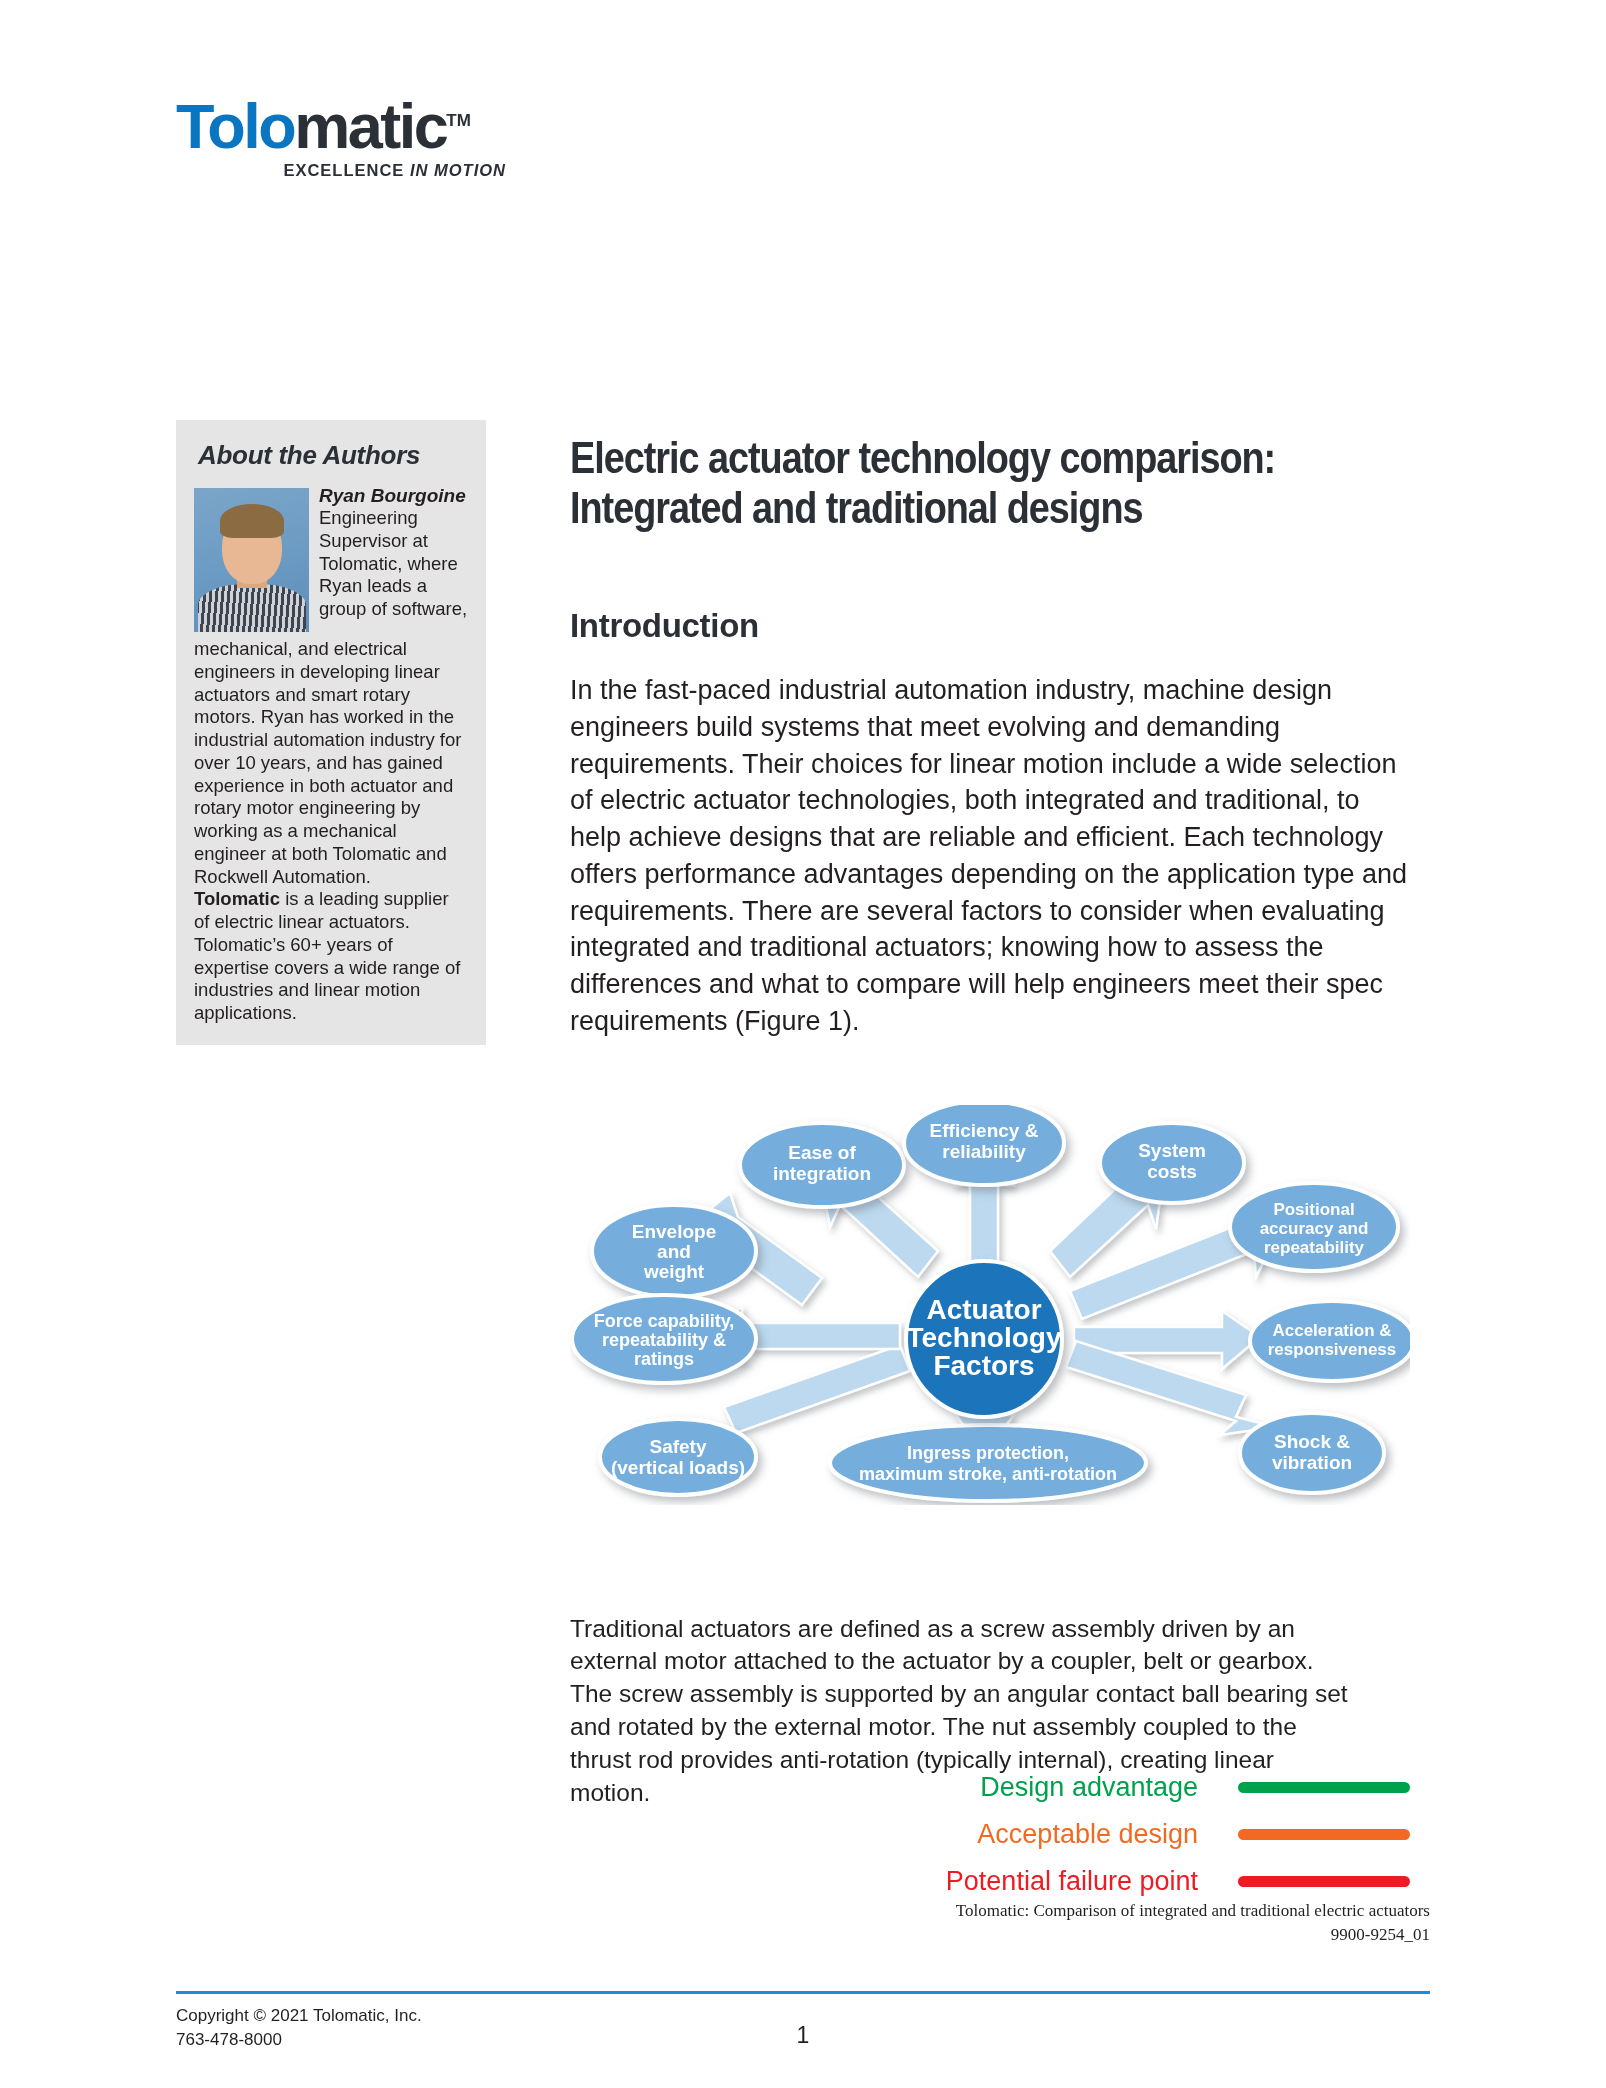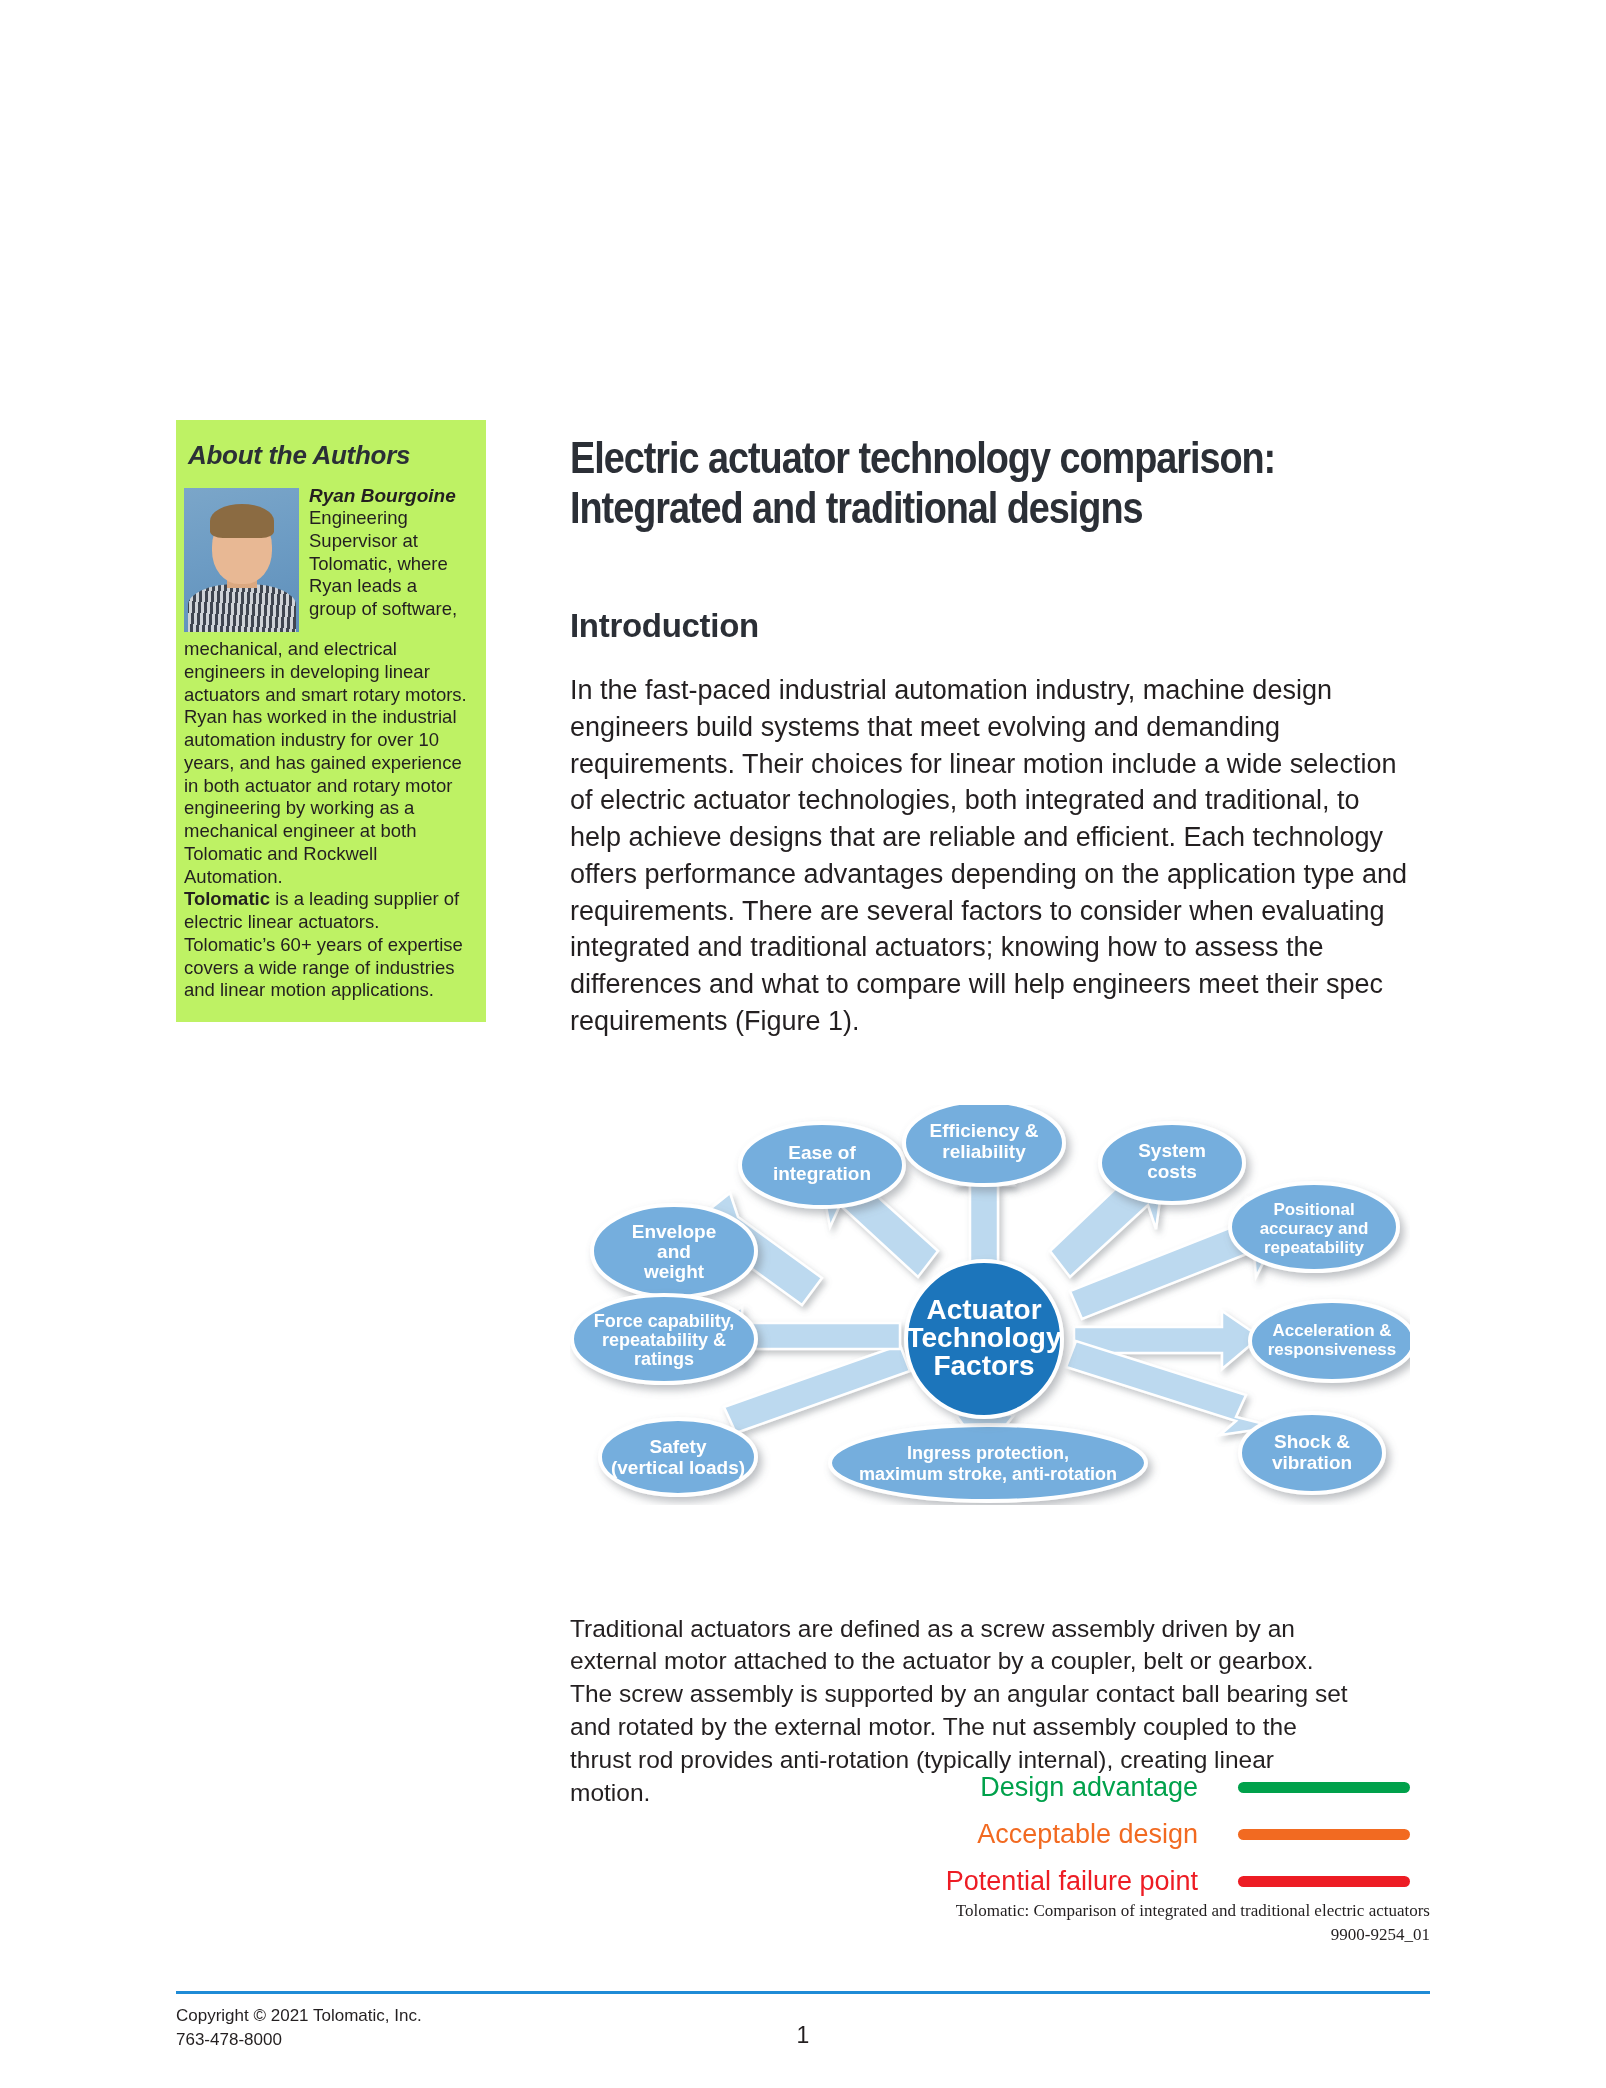--- a/index.html
+++ b/index.html
@@ -33,22 +33,22 @@
     font-weight:bold;
     letter-spacing:1.0px;
     color:#2b2f36;
     white-space:nowrap;
   }
   .logo-tag i{font-style:italic;}
 
   
   #sidebar{
     position:absolute;left:176px;top:420px;width:310px;
-    background:#bef264;
-    padding:16px 18px 20px 8px;
+    background:#e5e5e5;
+    padding:16px 18px 20px 18px;
     box-sizing:border-box;
   }
   #sidebar-title{
     font-size:26px;font-weight:bold;font-style:italic;
     color:#2b2f36;margin:4px 0 14px 4px;letter-spacing:-0.3px;
   }
   #author-photo{
     float:left;width:115px;height:144px;margin:3px 10px 6px 0;
     background:linear-gradient(165deg,#7ba6c9 0%,#6d9cc4 45%,#5e8fba 100%);
     position:relative;overflow:hidden;
@@ -155,20 +155,24 @@
   #page-number{
     position:absolute;left:0;right:0;top:2022px;text-align:center;
     font-size:23px;color:#231f20;
   }
 </style>
 </head>
 <body>
 
 <div class="page">
 
+  <div id="logo">
+    <div class="logo-word"><span class="logo-blue">Tolo</span><span>matic</span><span class="logo-tm">TM</span></div>
+    <div class="logo-tag"><span>EXCELLENCE </span><i>IN MOTION</i></div>
+  </div>
 
   <aside id="sidebar">
     <div id="sidebar-title">About the Authors</div>
 
     <div id="author-photo">
       <div class="body"></div>
       <div class="neck"></div>
       <div class="head"></div>
       <div class="hair"></div>
     </div>

